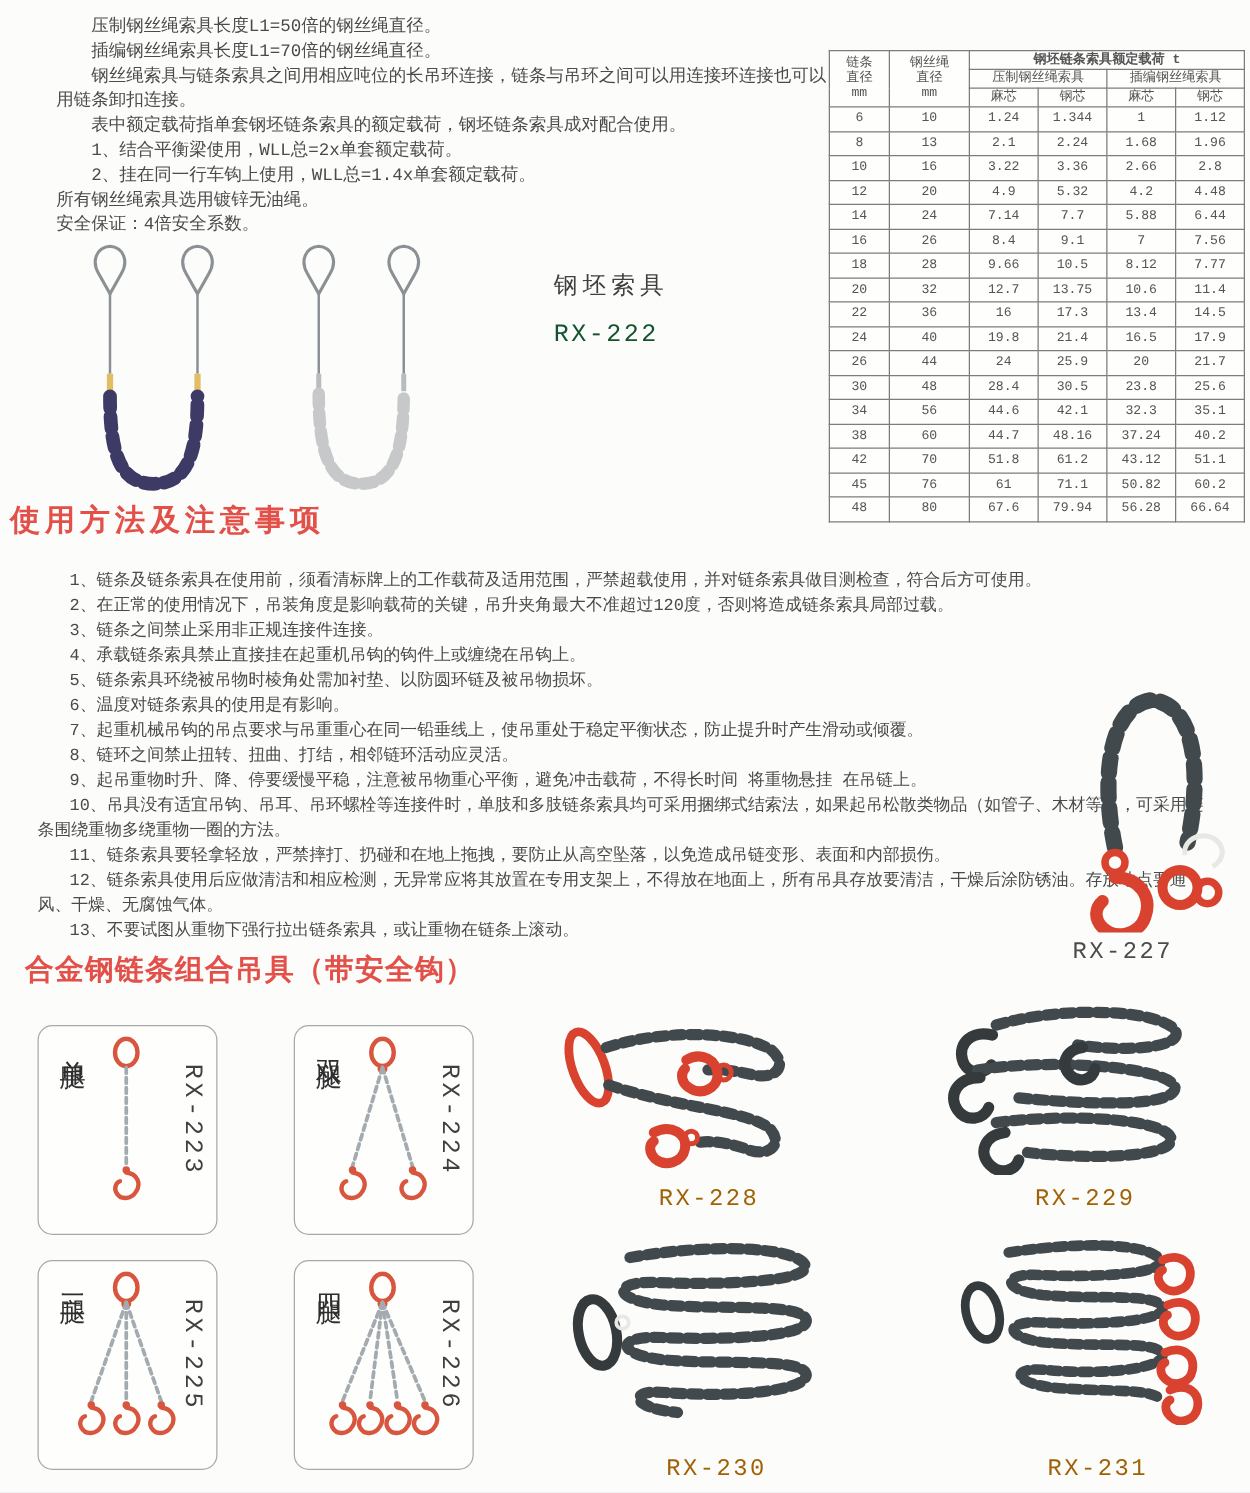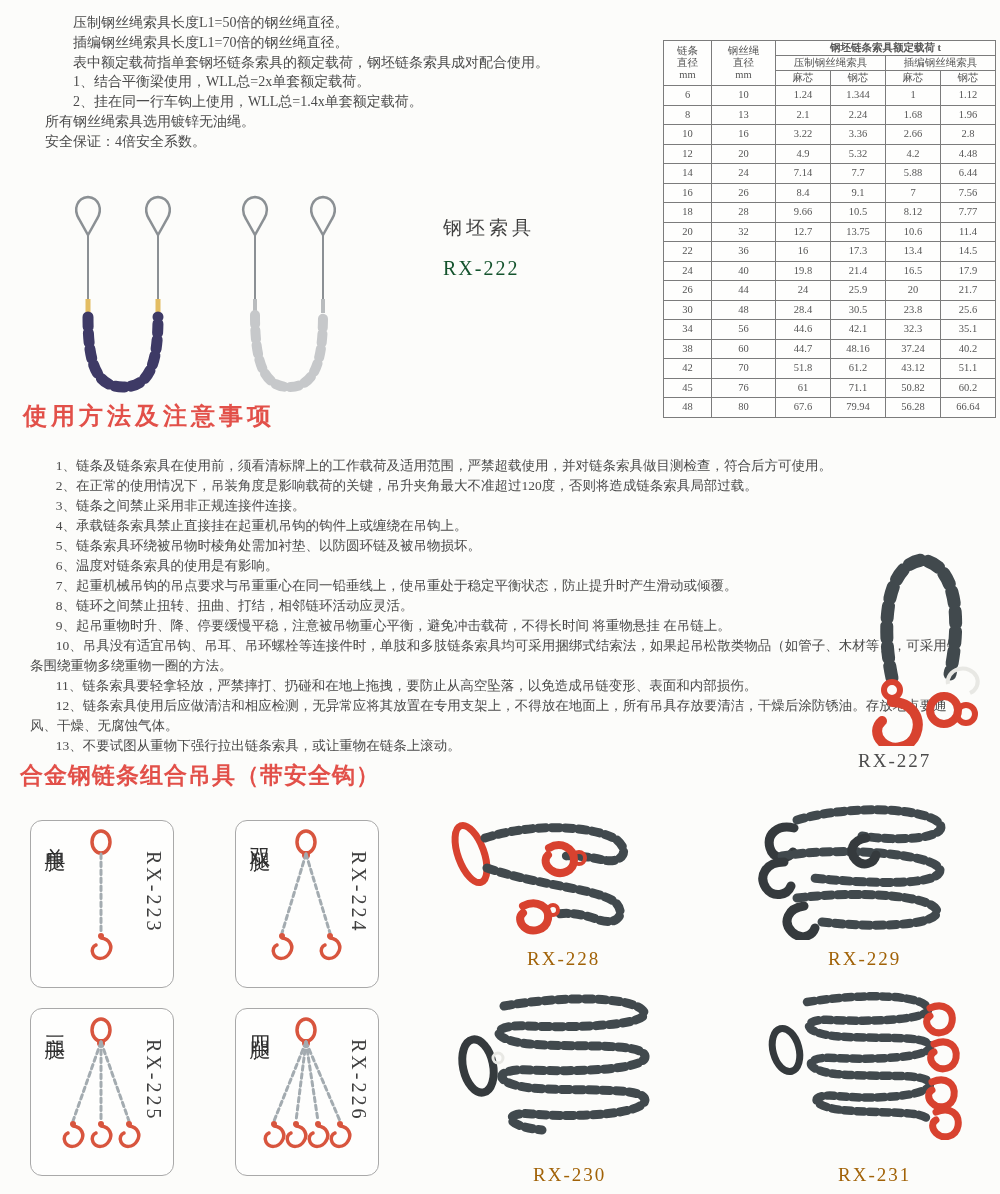--- a/index.html
+++ b/index.html
@@ -1,19 +1,19 @@
 <!DOCTYPE html>
 <html><head>
 <meta charset="utf-8">
 <style>
   html,body{margin:0;padding:0;background:#e9e9e9;}
   .page{
     position:relative;width:1000px;height:1194px;margin:0 auto;
     background:#fcfcfa;overflow:hidden;
-    font-family:Liberation Serif, serif;
+    font-family:Liberation Mono, monospace;
     color:#4a4a4a;
   }
   
   .intro{position:absolute;left:45px;top:13px;width:618px;font-size:14px;line-height:19.8px;color:#4b4b4b;}
   .intro p{margin:0;}
   .intro p.ind{text-indent:2em;}
   
   .load-table{
     position:absolute;left:663px;top:8px;width:332px;
     border-collapse:collapse;table-layout:fixed;
@@ -35,21 +35,21 @@
   .hook-red{fill:none;stroke:#d8422f;stroke-linecap:round;}
   .ring-red{fill:none;stroke:#d8422f;}
   .link-dark{fill:none;stroke:#353a3d;}
   .tie-white{fill:none;stroke:#e8e8e4;}
   
   .prod-label{position:absolute;left:443px;top:215px;color:#3f3f3f;}
   .prod-label .nm{font-size:19px;letter-spacing:4px;}
   .prod-label .md{font-size:20px;letter-spacing:2px;margin-top:16px;color:#14532d;}
   
   .sec-title{position:absolute;font-weight:bold;color:#e25049;}
-  #usage-title{left:23px;top:400px;font-size:24px;letter-spacing:4px;}
+  #usage-title{left:8px;top:400px;font-size:24px;letter-spacing:4px;}
   #combo-title{left:20px;top:760px;font-size:23px;letter-spacing:1px;}
   
   .notes{position:absolute;left:30px;top:456px;width:942px;font-size:13.5px;line-height:20px;color:#4a4a4a;}
   .notes p{margin:0;text-indent:1.9em;}
   
   .rx227{position:absolute;left:852px;top:526px;}
   
   .combo-box{
     position:absolute;width:142px;height:166px;background:#fefefd;
     border:1.5px solid #a9a9a9;border-radius:12px;
@@ -73,20 +73,21 @@
   #lbl-227{position:absolute;left:858px;top:750px;font-size:19px;letter-spacing:2px;color:#4c4c4c;}
 </style>
 </head>
 <body>
 
 <div class="page">
 
   <div class="intro">
       <p class="ind">压制钢丝绳索具长度L1=50倍的钢丝绳直径。</p>
       <p class="ind">插编钢丝绳索具长度L1=70倍的钢丝绳直径。</p>
+      <p class="ind">钢丝绳索具与链条索具之间用相应吨位的长吊环连接，链条与吊环之间可以用连接环连接也可以用链条卸扣连接。</p>
       <p class="ind">表中额定载荷指单套钢坯链条索具的额定载荷，钢坯链条索具成对配合使用。</p>
       <p class="ind">1、结合平衡梁使用，WLL总=2x单套额定载荷。</p>
       <p class="ind">2、挂在同一行车钩上使用，WLL总=1.4x单套额定载荷。</p>
       <p class="">所有钢丝绳索具选用镀锌无油绳。</p>
       <p class="">安全保证：4倍安全系数。</p>
     </div>
 
   <table class="load-table">
     <colgroup>
       <col style="width:48px">

